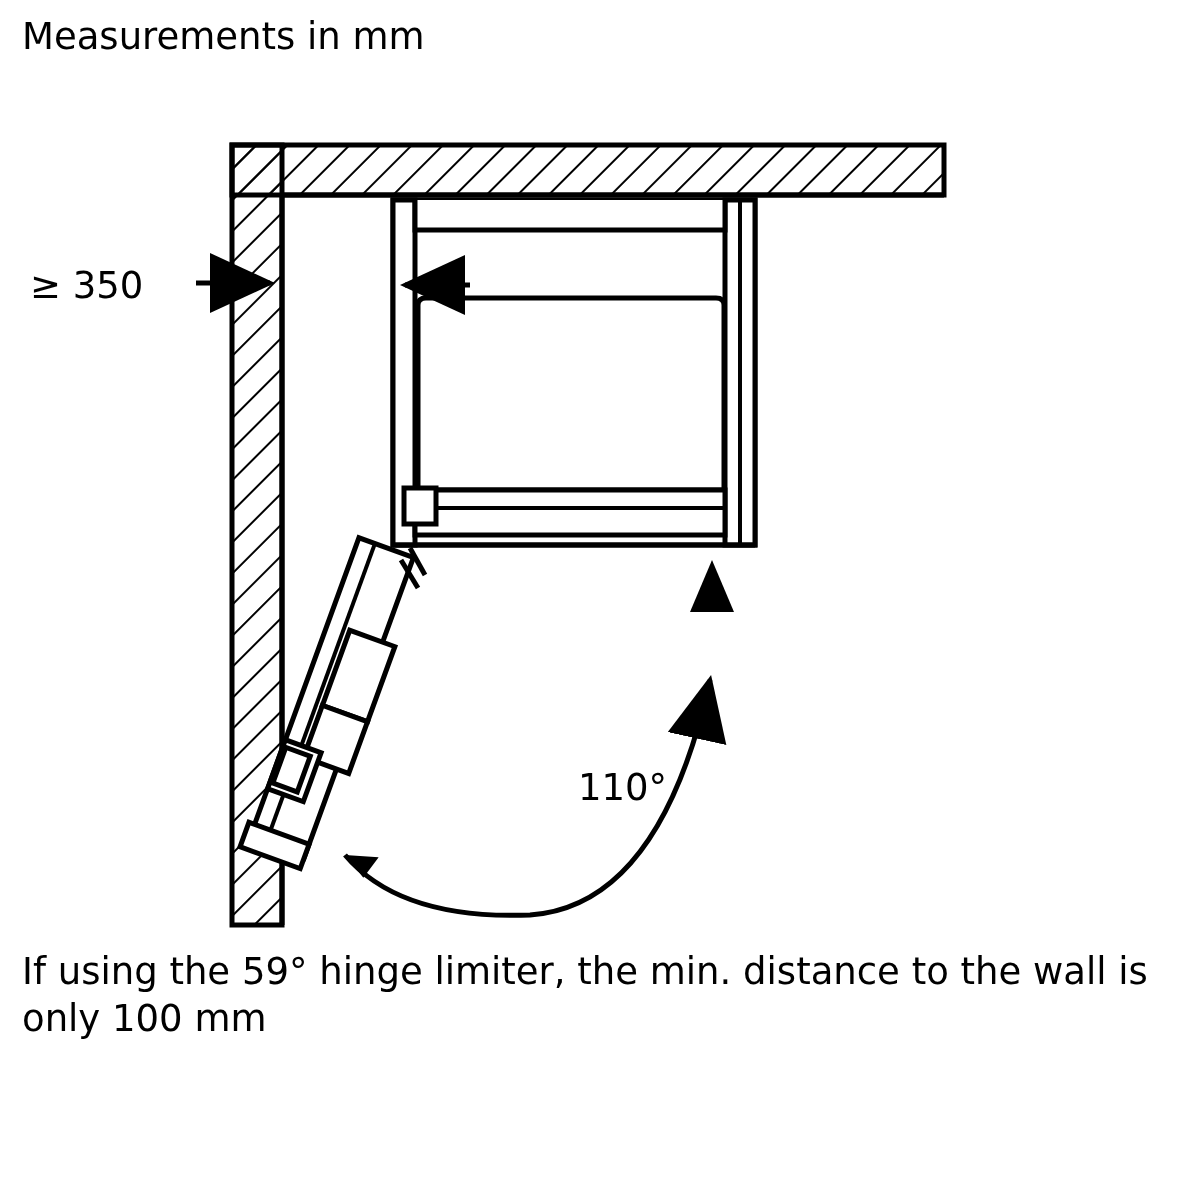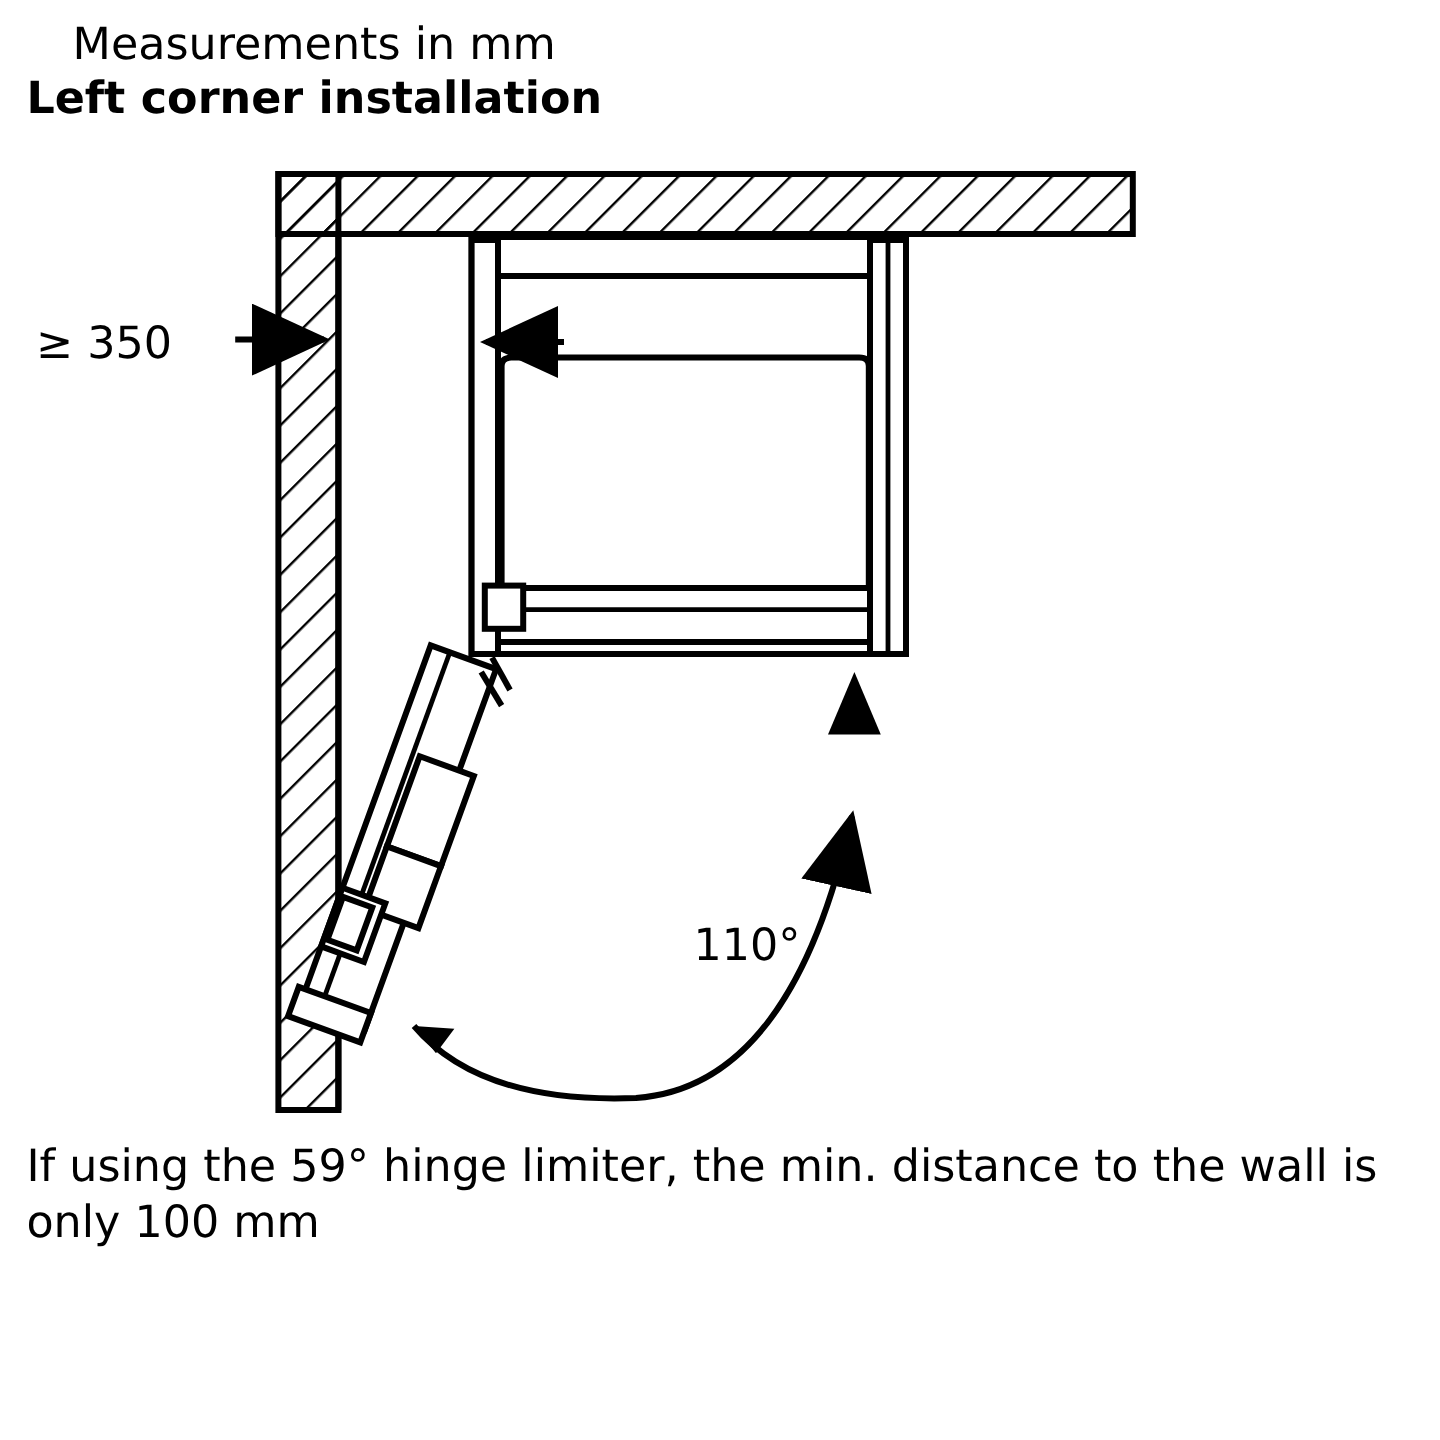--- a/index.html
+++ b/index.html
@@ -17,21 +17,20 @@
   }
   .page {
     position: absolute;
     inset: 0;
   }
   .title-block {
     position: absolute;
     left: 22px;
     top: 14px;
     line-height: 1.22;
-    text-align: center;
   }
   .title-line-1 {
     font-size: 37px;
     font-weight: 400;
     white-space: nowrap;
   }
   .title-line-2 {
     font-size: 37px;
     font-weight: 700;
     white-space: nowrap;
@@ -58,21 +57,20 @@
     white-space: nowrap;
   }
 </style>
 </head>
 <body>
 
 <div class="page">
 
   <div class="title-block">
     <div class="title-line-1">Measurements in mm</div>
-    <div class="title-line-2">Left corner installation</div>
   </div>
 
   <svg class="diagram" viewBox="0 0 1200 820">
     <defs>
       <pattern id="hatch" width="22" height="22" patternUnits="userSpaceOnUse" patternTransform="rotate(45)">
         <line x1="0" y1="0" x2="0" y2="22" stroke="#000000" stroke-width="4"></line>
       </pattern>
       <marker id="arrowR" markerWidth="14" markerHeight="14" refX="12" refY="6" orient="auto">
         <path d="M0,0 L13,6 L0,12 z" fill="#000000"></path>
       </marker>

